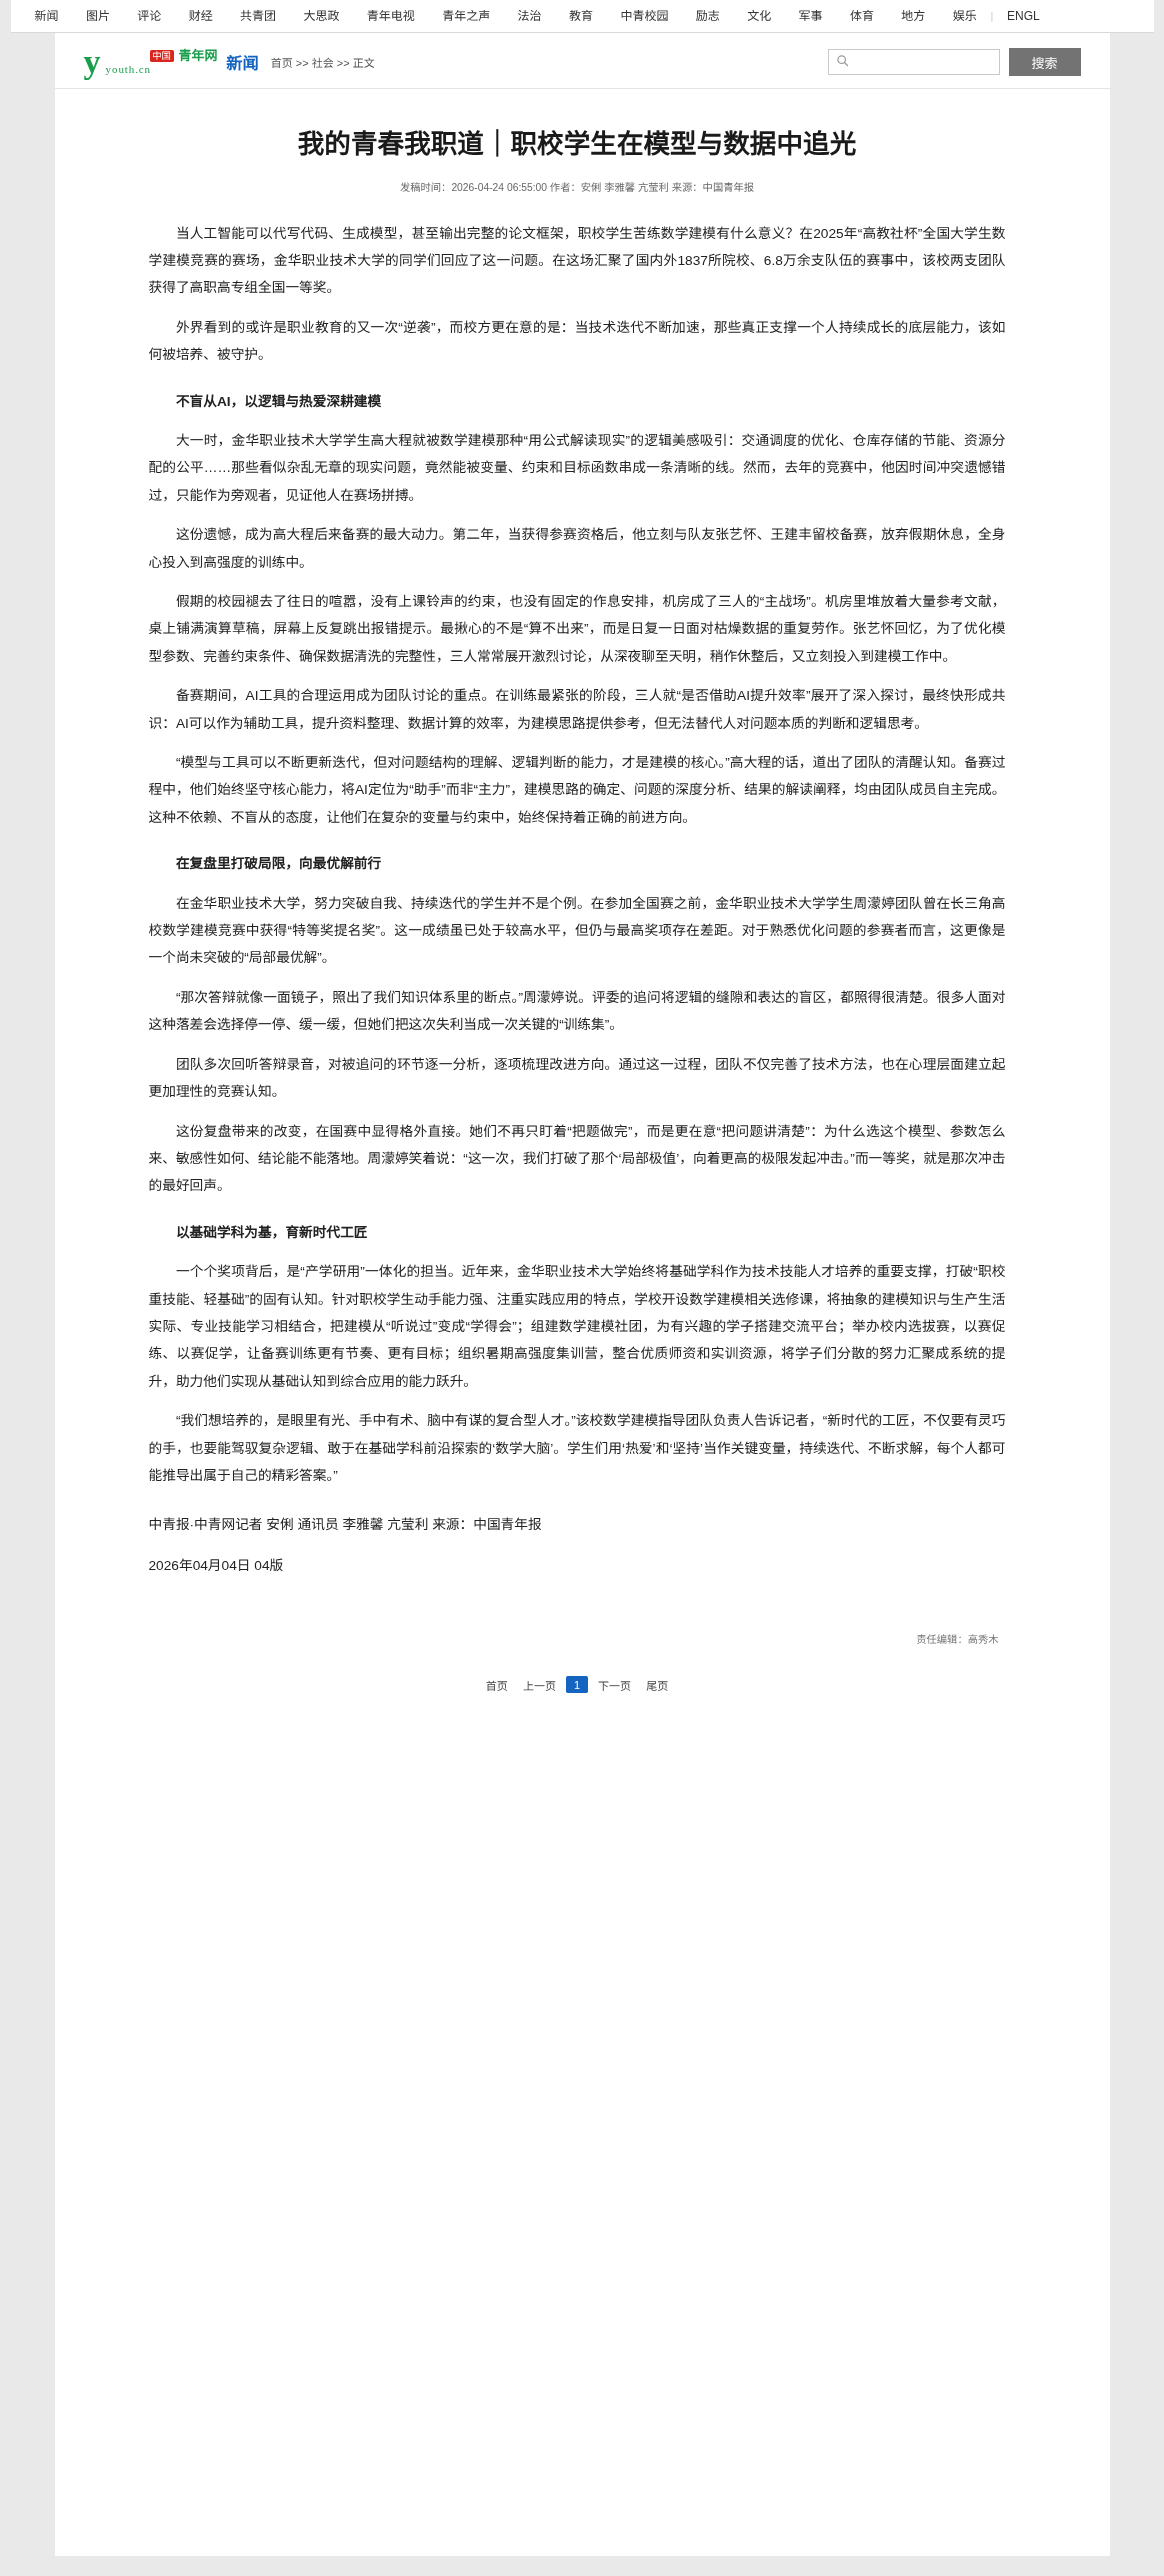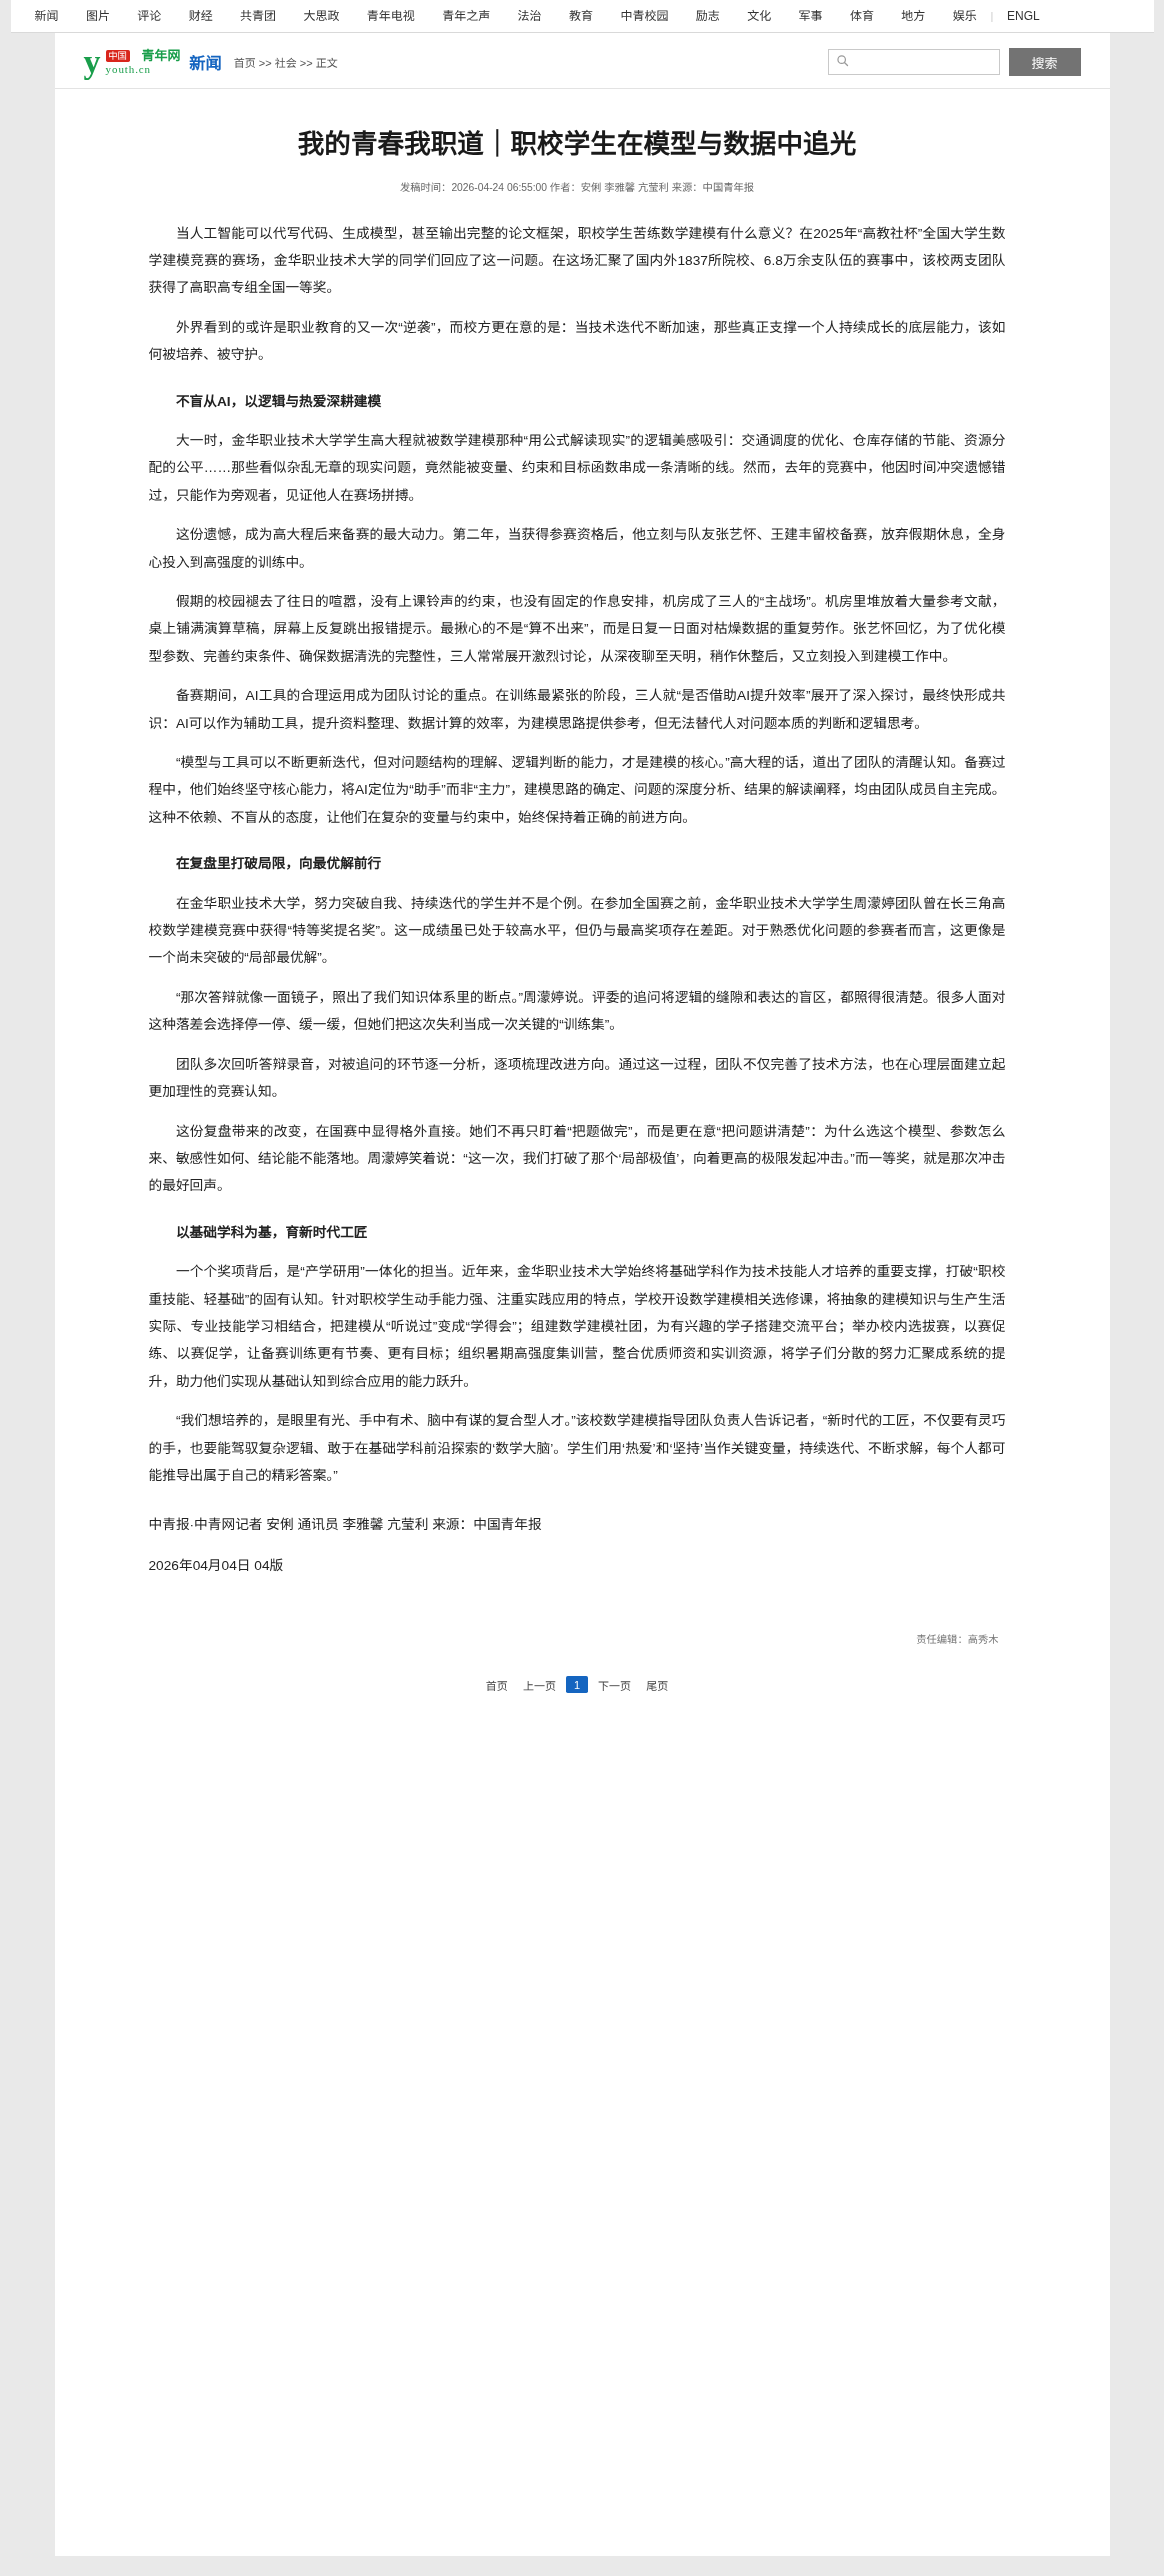--- a/index.html
+++ b/index.html
@@ -83,21 +83,21 @@
   }
   .logo-cn {
     font-size: 9.4px;
     color: #ffffff;
     background: #d9261c;
     padding: 0.9px 2.6px;
     border-radius: 1.7px;
     display: inline-block;
     width: fit-content;
   }
-  .logo-cn-wrap { display: flex; align-items: center; gap: 12px; }
+  .logo-cn-wrap { display: flex; align-items: center; gap: 5px; margin-left: 44px; }
   .logo-cn-txt { font-size: 13px; color: #1a9e4b; font-weight: bold; }
   .logo-youth {
     font-size: 11px;
     color: #1a9e4b;
     letter-spacing: 0.9px;
     font-family: "Liberation Serif", serif;
   }
   .site-label {
     font-size: 16.3px;
     color: #1565c0;

